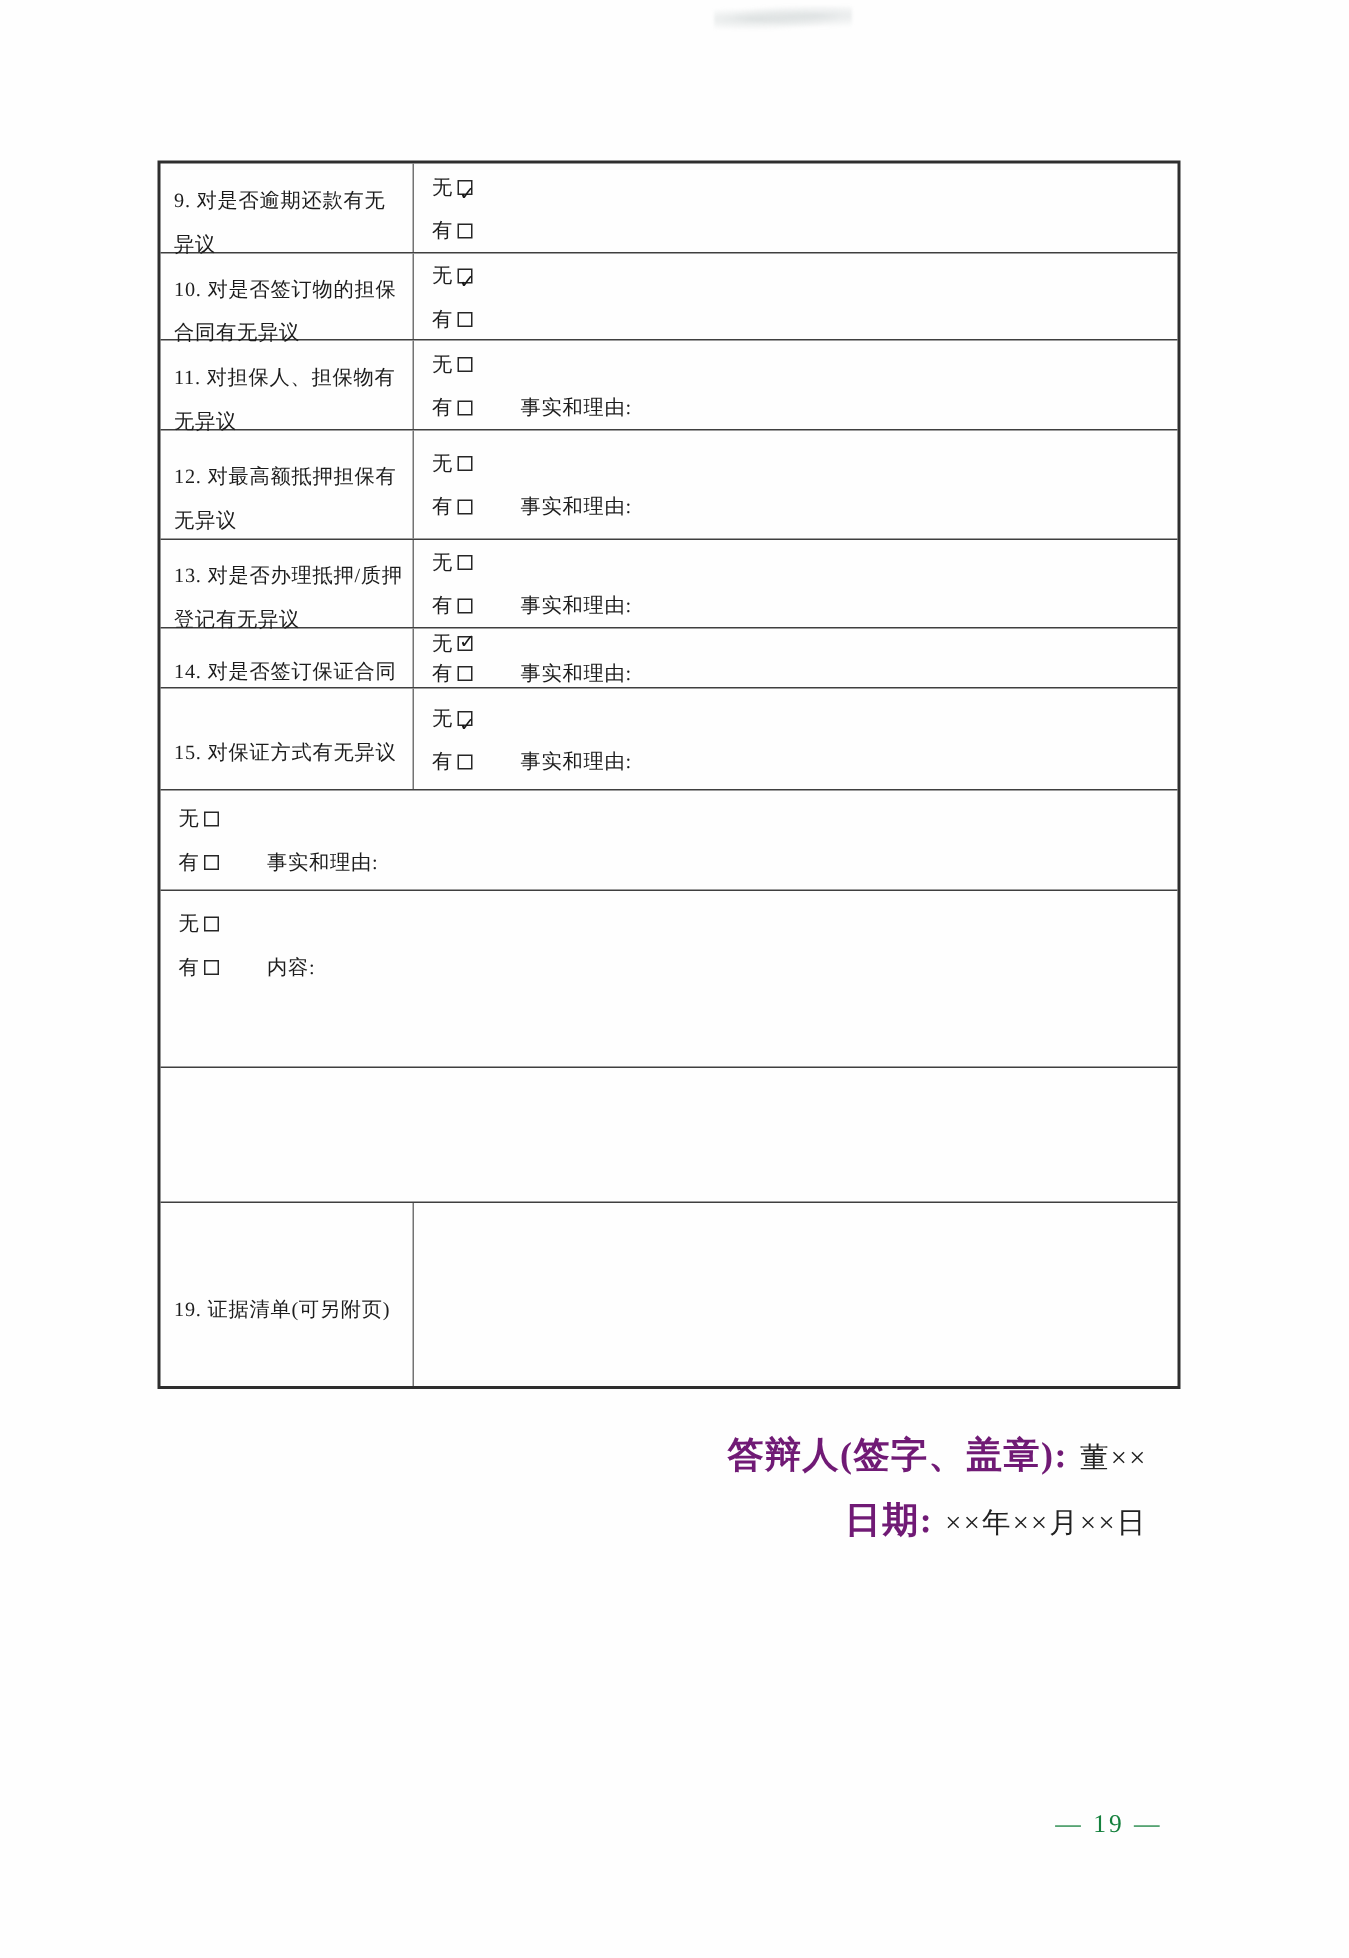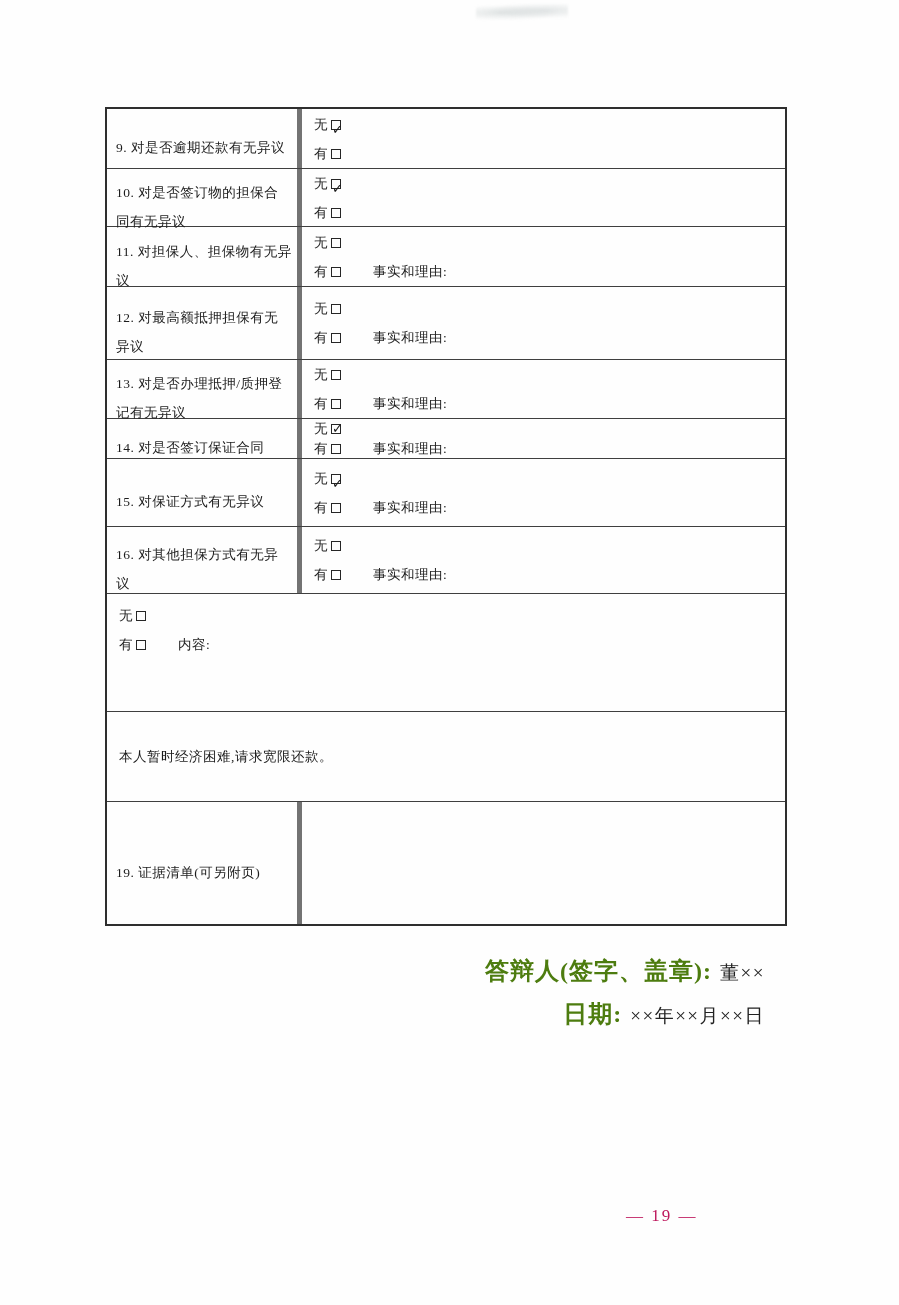--- a/index.html
+++ b/index.html
@@ -25,22 +25,22 @@
   
   .form-table {
     position: absolute; left: 105px; top: 107px; width: 682px;
     border: 2px solid #2e2e2e;
     background: #fefefe;
   }
   .trow { display: flex; border-bottom: 1px solid #3f3f3f; }
   .trow:last-child { border-bottom: none; }
 
   .cell-label {
-    width: 195px; flex: none;
-    border-right: 5px solid #737373;
+    width: 169px; flex: none;
+    border-right: 1px solid #737373;
     padding: 21px 5px 3px 9px;
     display: flex; align-items: center;
     font-size: 13.5px; line-height: 29px;
     letter-spacing: 0.5px;
   }
   .cell-label.label-top { align-items: flex-start; padding-top: 5px; }
 
   .cell-content {
     flex: 1 1 auto;
     padding: 3px 8px 3px 12px;
@@ -66,27 +66,27 @@
     position: absolute; left: 0px; top: -6px;
     font-size: 13px; font-weight: 700; color: #161616;
     font-family: "DejaVu Sans", sans-serif;
   }
 
   .free-text { font-size: 13.5px; letter-spacing: 0.5px; }
 
   
   .signature { position: absolute; top: 951px; right: 134px; text-align: right; }
   .sig-line { line-height: 40px; white-space: nowrap; }
-  .sig-label { font-weight: 700; font-size: 24px; letter-spacing: 1px; color: #4d7c0f; }
+  .sig-label { font-weight: 700; font-size: 24px; letter-spacing: 1px; color: #701a75; }
   .sig-value { font-size: 19px; margin-left: 8px; letter-spacing: 1.5px; color: #222; }
 
   
   .page-number {
-    position: absolute; left: 626px; top: 1206px; width: 104px;
-    text-align: left; font-size: 17px; letter-spacing: 2px; color: #be185d;
+    position: absolute; left: 671px; top: 1206px; width: 104px;
+    text-align: right; font-size: 17px; letter-spacing: 2px; color: #15803d;
   }
 </style>
 </head>
 <body>
 
 <div class="sheet">
   <div class="smudge"></div>
 
   <div class="form-table">
 
@@ -140,38 +140,34 @@
 
     <div class="trow" style="height:68px">
       <div class="cell-label">15. 对保证方式有无异议</div>
       <div class="cell-content">
         <div class="opt-line"><span>无</span><span class="cbx checked"></span></div>
         <div class="opt-line"><span>有</span><span class="cbx unchecked"></span><span class="suffix">事实和理由:</span></div>
       </div>
     </div>
 
     <div class="trow" style="height:67px">
-      <div class="cell-label">16. 对其他担保方式有无异议</div>
       <div class="cell-content">
         <div class="opt-line"><span>无</span><span class="cbx unchecked"></span></div>
         <div class="opt-line"><span>有</span><span class="cbx unchecked"></span><span class="suffix">事实和理由:</span></div>
       </div>
     </div>
 
     <div class="trow" style="height:118px">
       <div class="cell-content content-top">
         <div class="opt-line"><span>无</span><span class="cbx unchecked"></span></div>
         <div class="opt-line"><span>有</span><span class="cbx unchecked"></span><span class="suffix">内容:</span></div>
       </div>
     </div>
 
     <div class="trow" style="height:90px">
-      <div class="cell-content">
-        <div class="free-text">本人暂时经济困难,请求宽限还款。</div>
-      </div>
     </div>
 
     <div class="trow" style="height:122px">
       <div class="cell-label">19. 证据清单(可另附页)</div>
       <div class="cell-content">
         <div class="free-text"></div>
       </div>
     </div>
 
   </div>

